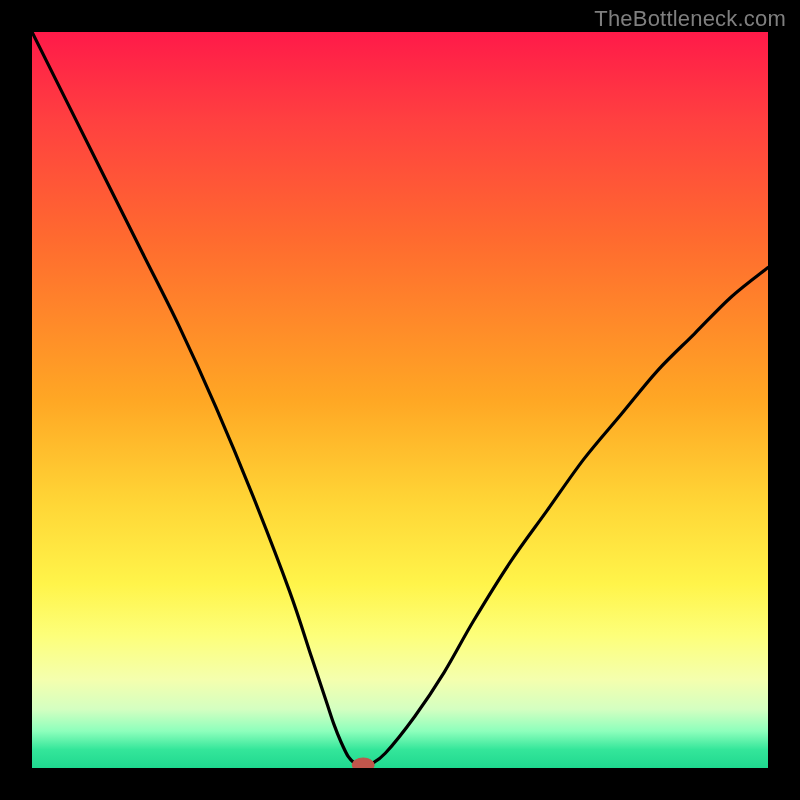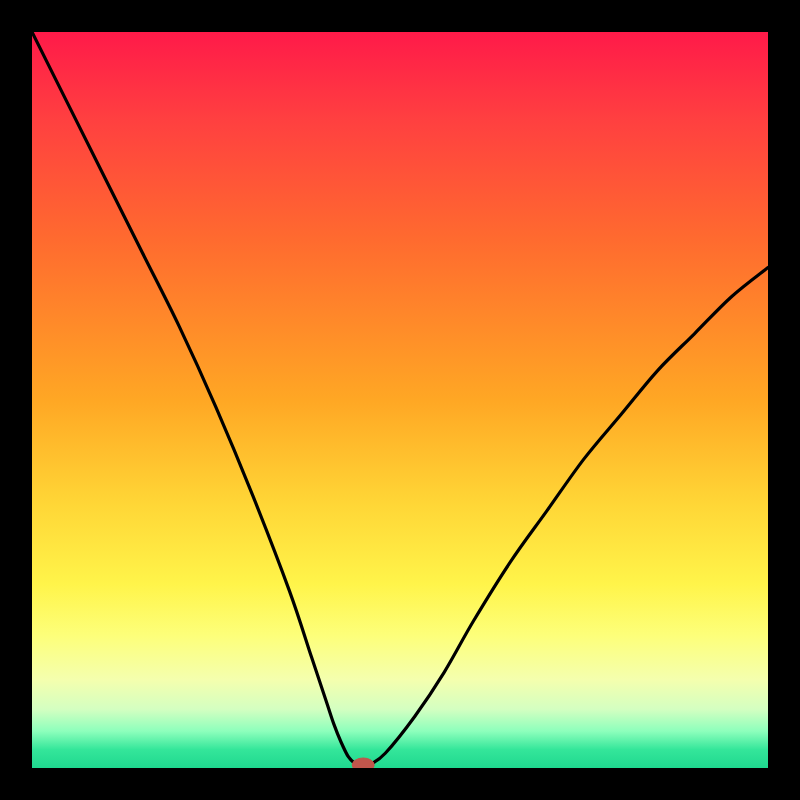--- a/index.html
+++ b/index.html
@@ -63,13 +63,14 @@
 
 <div class="frame">
 
   <div class="plot-area"></div>
 
   <svg class="svg-layer" viewBox="0 0 736 736" preserveAspectRatio="none">
     <path id="curve-path" fill="none" stroke="#000000" stroke-width="3.2" stroke-linecap="round" stroke-linejoin="round" d="M 0,0 C 6.133333333333334,12.266666666666671 24.53333333333334,49.066666666666706 36.800000000000004,73.60000000000002 C 49.06666666666667,98.13333333333334 61.33333333333334,122.66666666666659 73.60000000000001,147.19999999999993 C 85.86666666666667,171.73333333333326 98.13333333333333,196.2666666666667 110.39999999999999,220.80000000000007 C 122.66666666666666,245.33333333333343 134.93333333333334,268.64000000000004 147.20000000000002,294.40000000000003 C 159.4666666666667,320.16 171.73333333333335,347.1466666666667 184,375.36 C 196.26666666666665,403.5733333333333 208.53333333333333,433.0133333333333 220.79999999999998,463.68 C 233.06666666666663,494.3466666666667 247.78666666666663,532.3733333333333 257.59999999999997,559.36 C 267.4133333333333,586.3466666666667 273.5466666666667,607.2 279.68,625.6 C 285.81333333333333,644 290.72,658.72 294.40000000000003,669.76 C 298.08000000000004,680.8 299.3066666666667,685.0933333333334 301.76,691.84 C 304.2133333333333,698.5866666666667 306.6666666666667,704.72 309.12,710.24 C 311.5733333333333,715.76 314.0266666666667,721.28 316.48,724.96 C 318.93333333333334,728.6400000000001 321.38666666666666,730.48 323.84,732.32 C 326.2933333333333,734.1600000000001 328.74666666666667,736 331.2,736 C 333.6533333333333,736 334.88,734.7733333333334 338.56,732.32 C 342.24,729.8666666666667 345.91999999999996,729.2533333333333 353.28,721.28 C 360.64,713.3066666666666 372.9066666666667,697.9733333333334 382.72,684.48 C 392.53333333333336,670.9866666666667 402.3466666666667,656.2666666666667 412.16,640.3199999999999 C 421.97333333333336,624.3733333333332 430.55999999999995,607.1999999999999 441.59999999999997,588.8 C 452.64,570.4 466.1333333333334,548.3199999999999 478.40000000000003,529.92 C 490.6666666666667,511.52 502.9333333333333,495.5733333333334 515.1999999999999,478.40000000000003 C 527.4666666666666,461.2266666666667 539.7333333333333,442.82666666666665 552,426.88 C 564.2666666666667,410.93333333333334 576.5333333333334,397.44000000000005 588.8000000000001,382.72 C 601.0666666666667,368 613.3333333333334,352.0533333333333 625.6,338.55999999999995 C 637.8666666666667,325.0666666666666 650.1333333333333,314.0266666666667 662.4,301.76000000000005 C 674.6666666666666,289.4933333333334 686.9333333333333,276 699.1999999999999,264.96 C 711.4666666666666,253.91999999999996 729.8666666666667,240.42666666666665 736,235.51999999999998"></path>
     <ellipse id="min-marker" rx="11" ry="7" cx="331.2" cy="733" fill="#c0564c" stroke="#c0564c"></ellipse>
   </svg>
 
+  <div class="watermark">TheBottleneck.com</div>
 </div>
 
 </body></html>

